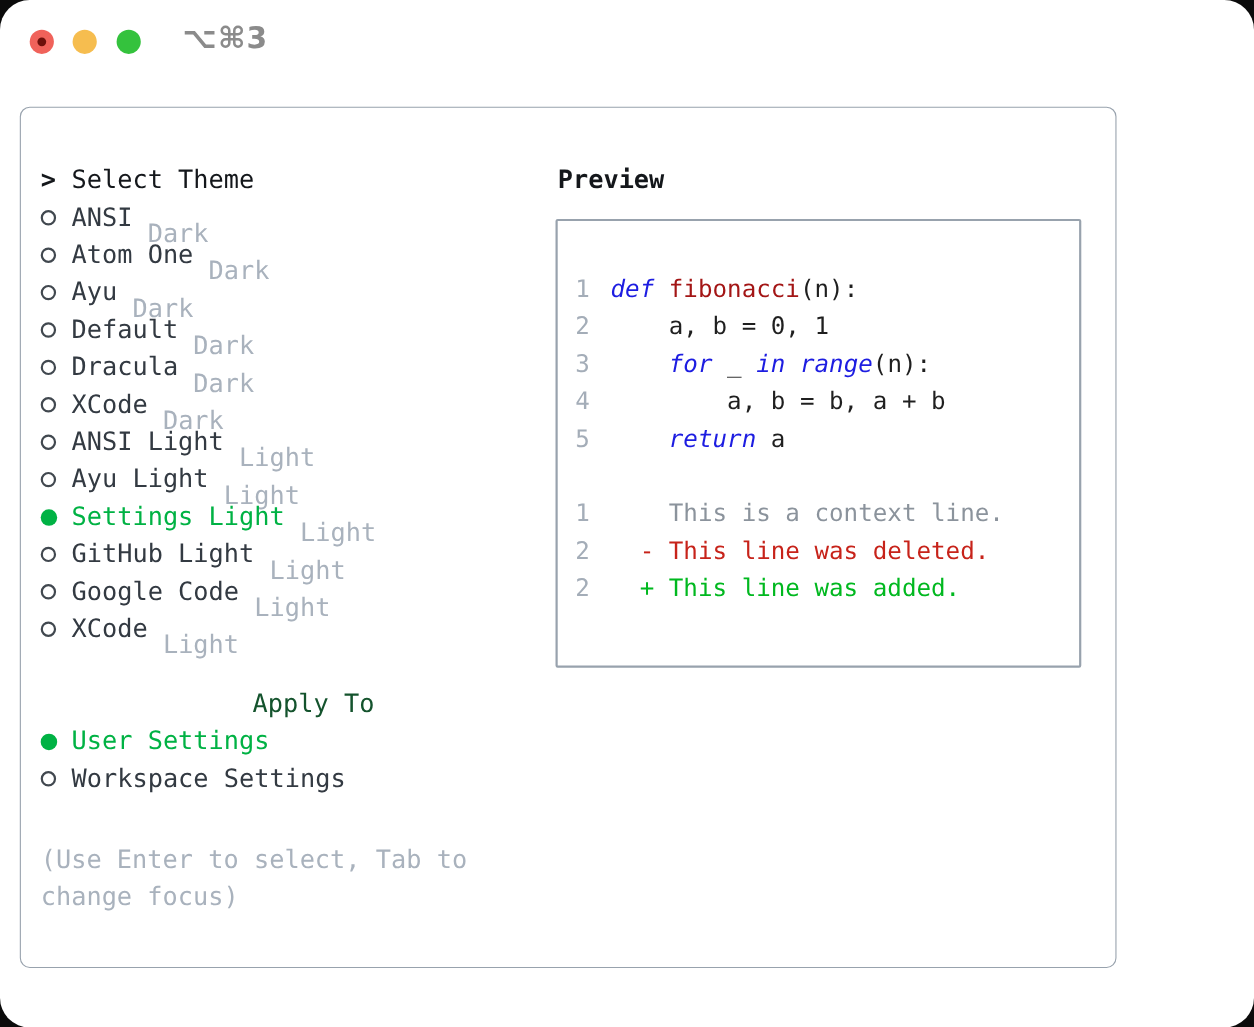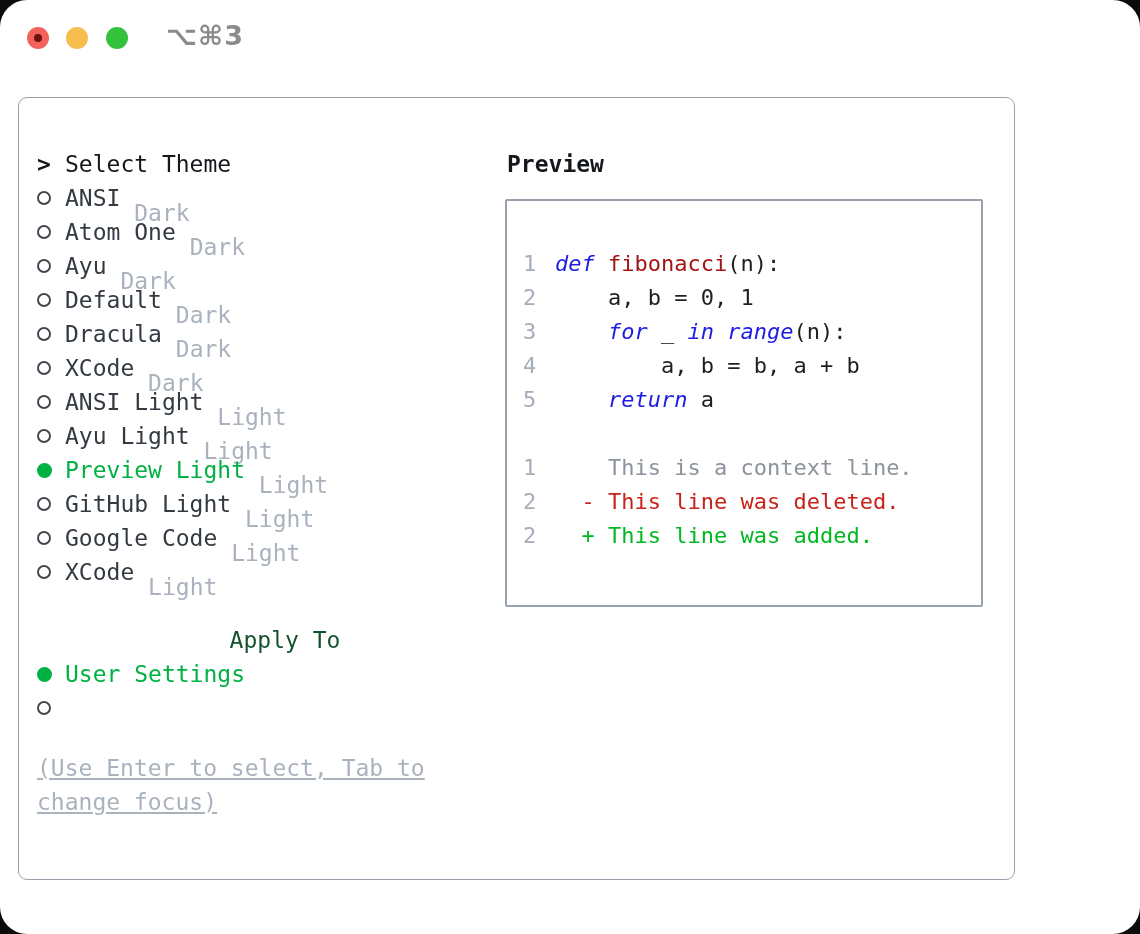--- a/index.html
+++ b/index.html
@@ -76,24 +76,23 @@
   }
   .selected .radio { border: none; background: var(--accent, #00b244); width: 15px; height: 15px; }
   .theme-name { color: #333a42; }
   .selected .theme-name, .selected .option-label { color: var(--accent, #00b244); }
   .theme-tag { color: var(--muted, #a9b2bd); margin-left: 1ch; margin-top: 29px; }
 
   .apply-header { color: #14532d; justify-content: center; }
   .option-label { color: #333a42; }
 
   .help {
-    margin-top: 26px;
+    margin-top: 40px;
     width: 440px;
     color: var(--muted, #a9b2bd);
-    text-decoration: underline;
   }
 
   
   .preview-title {
     height: 34px; line-height: 34px;
     font-weight: bold; color: #14171b;
     margin-left: 2px;
   }
   .preview-box {
     margin-top: 18px;
@@ -138,36 +137,36 @@
 
       <div id="theme-items">
           <div class="row theme-row"><span class="gutter"><span class="radio"></span></span><span class="theme-name">ANSI</span><span class="theme-tag">Dark</span></div>
           <div class="row theme-row"><span class="gutter"><span class="radio"></span></span><span class="theme-name">Atom One</span><span class="theme-tag">Dark</span></div>
           <div class="row theme-row"><span class="gutter"><span class="radio"></span></span><span class="theme-name">Ayu</span><span class="theme-tag">Dark</span></div>
           <div class="row theme-row"><span class="gutter"><span class="radio"></span></span><span class="theme-name">Default</span><span class="theme-tag">Dark</span></div>
           <div class="row theme-row"><span class="gutter"><span class="radio"></span></span><span class="theme-name">Dracula</span><span class="theme-tag">Dark</span></div>
           <div class="row theme-row"><span class="gutter"><span class="radio"></span></span><span class="theme-name">XCode</span><span class="theme-tag">Dark</span></div>
           <div class="row theme-row"><span class="gutter"><span class="radio"></span></span><span class="theme-name">ANSI Light</span><span class="theme-tag">Light</span></div>
           <div class="row theme-row"><span class="gutter"><span class="radio"></span></span><span class="theme-name">Ayu Light</span><span class="theme-tag">Light</span></div>
-          <div class="row theme-row selected"><span class="gutter"><span class="radio"></span></span><span class="theme-name">Preview Light</span><span class="theme-tag">Light</span></div>
+          <div class="row theme-row selected"><span class="gutter"><span class="radio"></span></span><span class="theme-name">Settings Light</span><span class="theme-tag">Light</span></div>
           <div class="row theme-row"><span class="gutter"><span class="radio"></span></span><span class="theme-name">GitHub Light</span><span class="theme-tag">Light</span></div>
           <div class="row theme-row"><span class="gutter"><span class="radio"></span></span><span class="theme-name">Google Code</span><span class="theme-tag">Light</span></div>
           <div class="row theme-row"><span class="gutter"><span class="radio"></span></span><span class="theme-name">XCode</span><span class="theme-tag">Light</span></div>
         </div>
 
       <div class="blank-row"></div>
 
       <div class="row apply-header">
         <span class="gutter"></span>
         <span>Apply To</span>
       </div>
 
       <div id="apply-items">
           <div class="row apply-row selected"><span class="gutter"><span class="radio"></span></span><span class="option-label">User Settings</span></div>
-          <div class="row apply-row"><span class="gutter"><span class="radio"></span></span></div>
+          <div class="row apply-row"><span class="gutter"><span class="radio"></span></span><span class="option-label">Workspace Settings</span></div>
         </div>
 
       <div class="help">(Use Enter to select, Tab to change focus)</div>
     </div>
 
     <div class="right-col">
       <div class="preview-title">Preview</div>
       <div class="preview-box">
         <div id="preview-lines">
             <div class="cl cl-code"><span class="ln">1</span><span class="tok-kw">def</span><span class="tok-pl"> </span><span class="tok-fn">fibonacci</span><span class="tok-pl">(n):</span></div>

